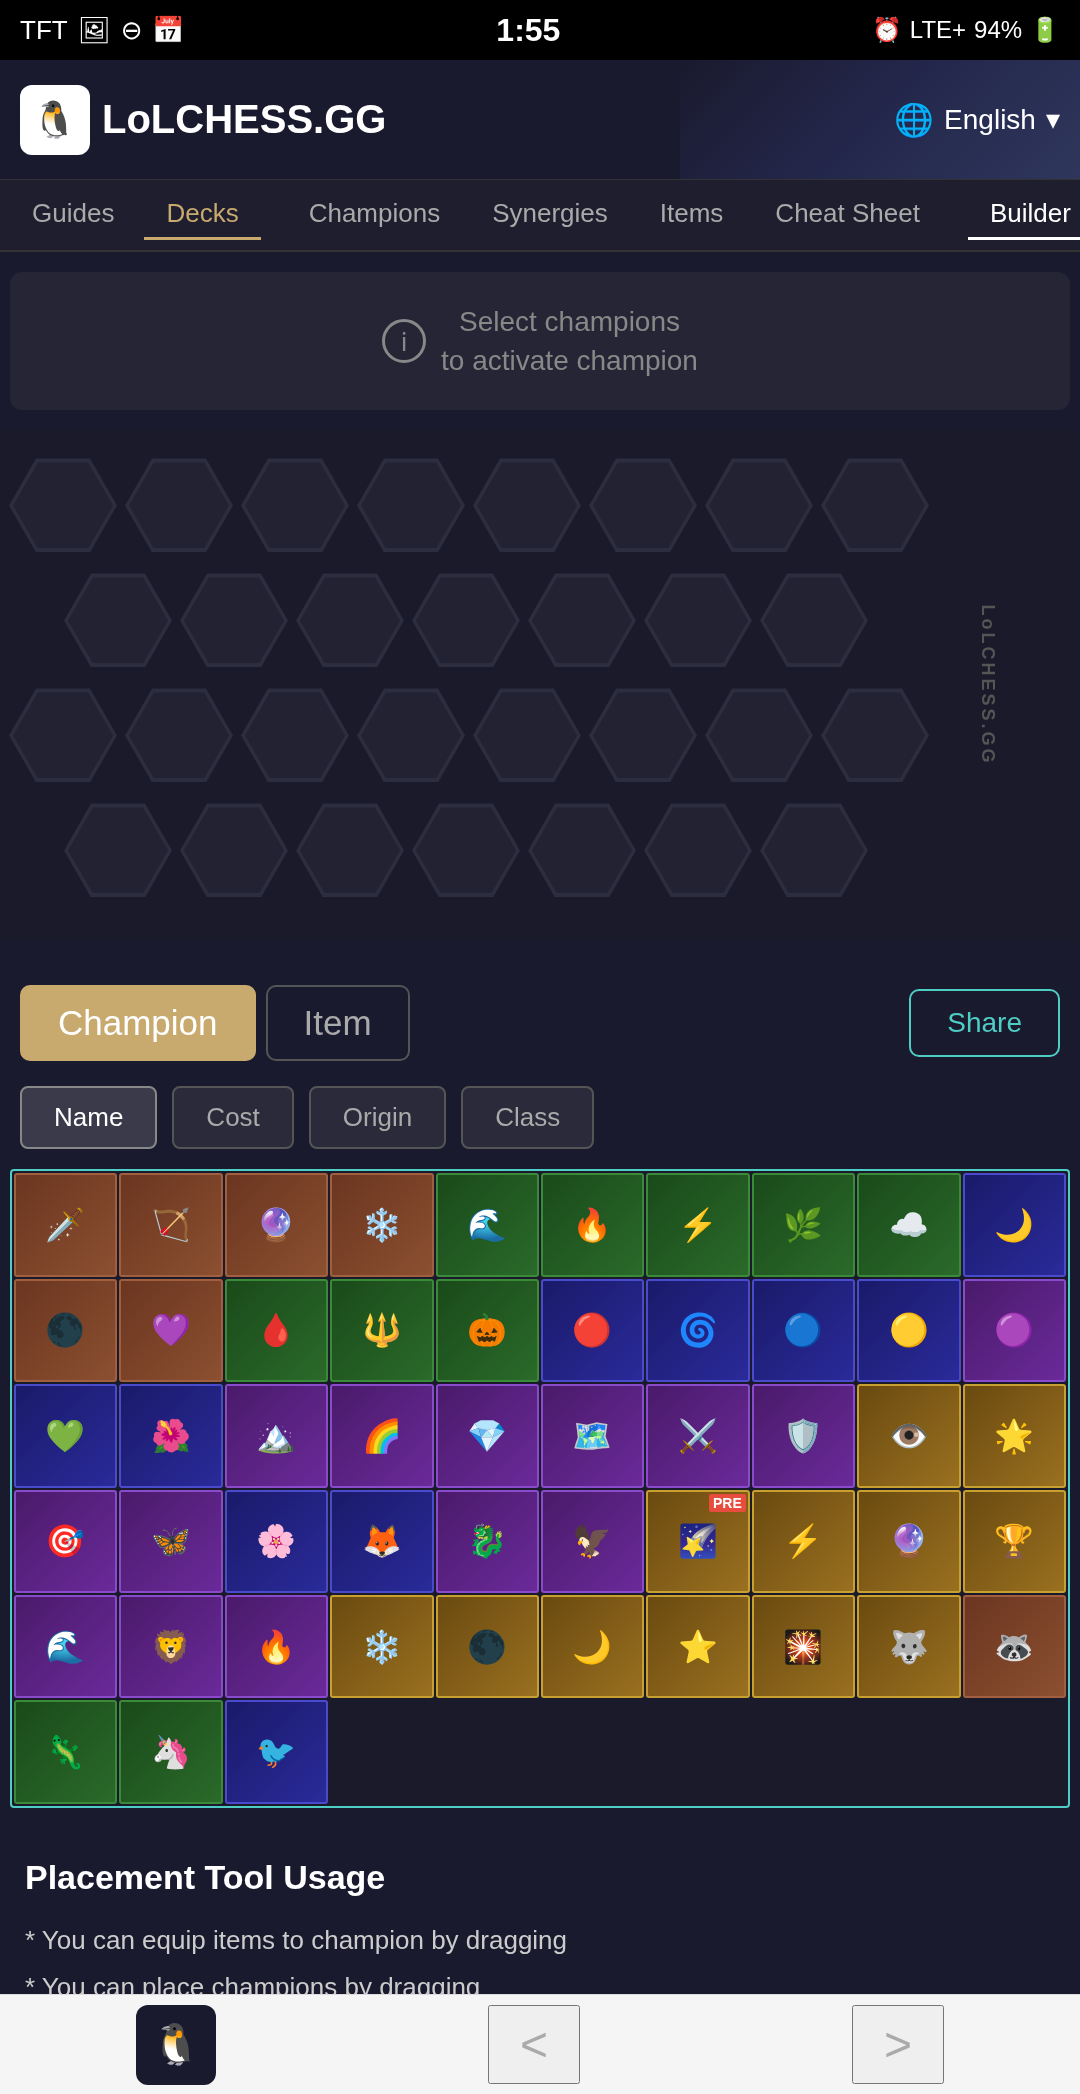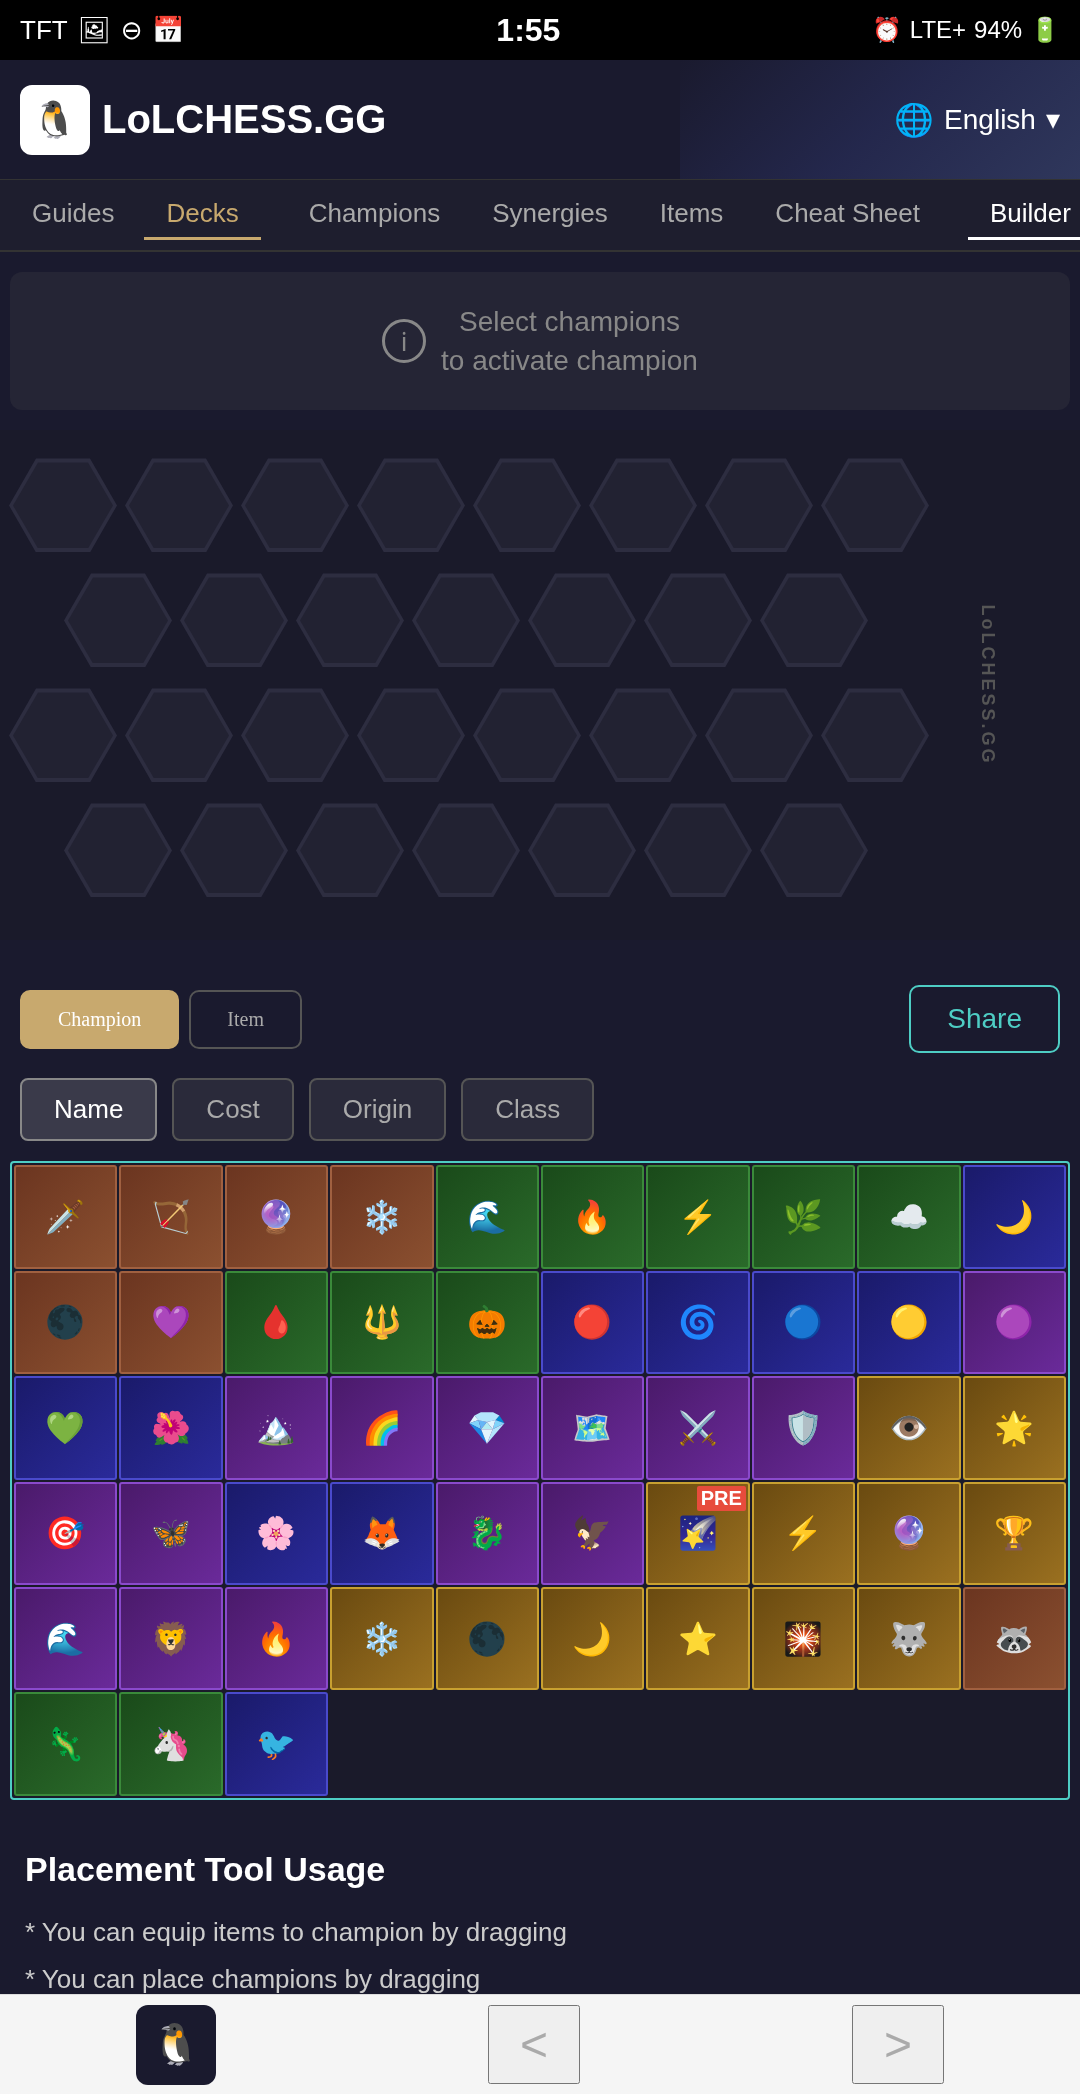--- a/index.html
+++ b/index.html
@@ -143,26 +143,25 @@
       display: flex;
       align-items: center;
       justify-content: space-between;
       padding: 15px 20px;
       margin-top: 30px;
     }
     .toggle-group { display: flex; gap: 10px; }
     .toggle-btn {
       padding: 16px 36px;
       border-radius: 10px;
-      font-size: 20px;
+      font-size: 35px;
       border: 2px solid #555;
       cursor: pointer;
       background: transparent;
       color: #aaa;
-      font-family: Liberation Serif, serif;
     }
     .toggle-btn.active {
       background: #c8a96e;
       color: #fff;
       border-color: #c8a96e;
     }
     .share-btn {
       padding: 16px 36px;
       border-radius: 10px;
       font-size: 28px;
@@ -221,21 +220,21 @@
       align-items: center;
       justify-content: center;
       font-size: 28px;
     }
 
     .pre-badge {
       position: absolute;
       top: 2px; right: 2px;
       background: #e74c3c;
       color: #fff;
-      font-size: 20px;
+      font-size: 14px;
       padding: 1px 4px;
       border-radius: 2px;
       font-weight: bold;
     }
 
     
     .placement-tool {
       padding: 30px 25px;
       margin-top: 20px;
     }

